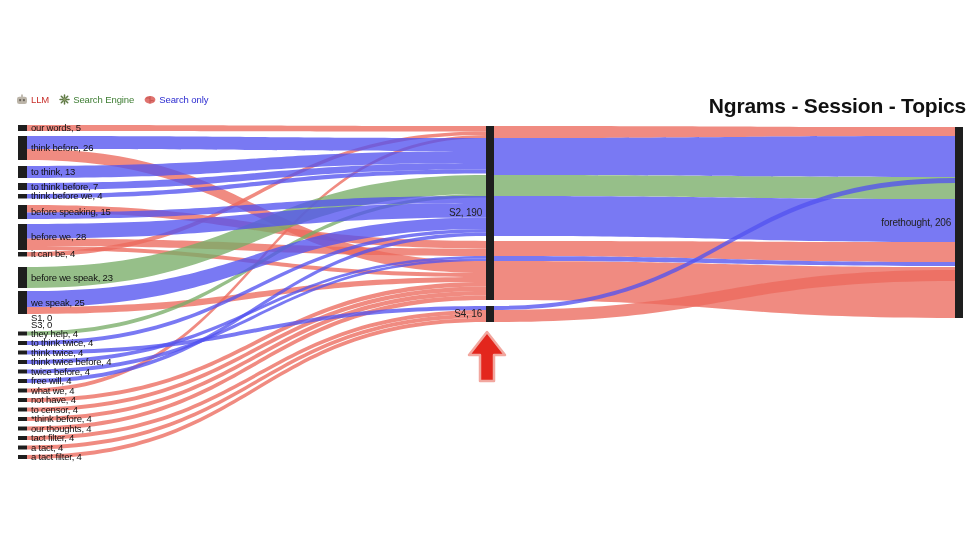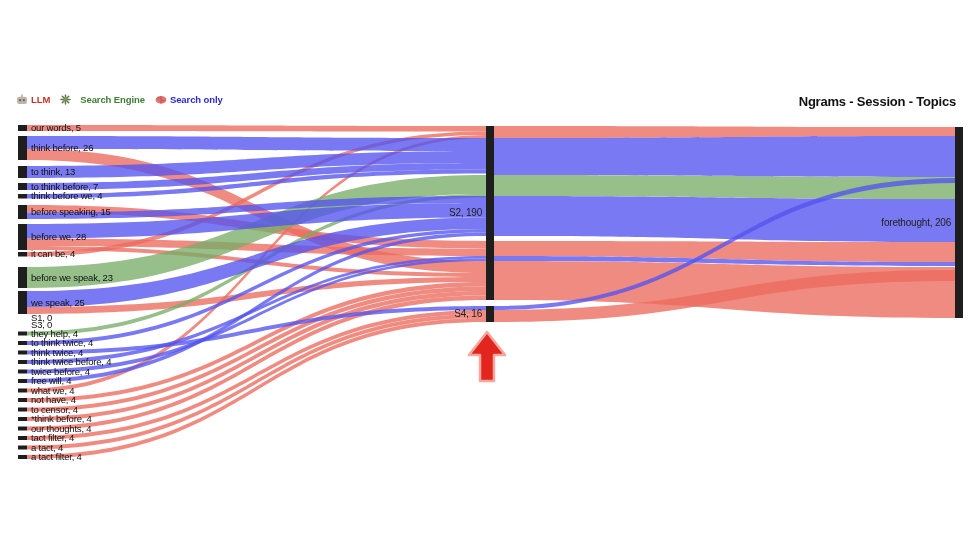--- a/index.html
+++ b/index.html
@@ -1,22 +1,22 @@
 <!DOCTYPE html>
 <html><head>
 <meta charset="utf-8">
 <style>
   html,body{margin:0;padding:0;background:#ffffff;}
   #stage{position:relative;width:980px;height:551px;background:#ffffff;overflow:hidden;
          font-family:"Liberation Sans",sans-serif;}
-  #page-title{position:absolute;top:94px;right:24px;font-size:13px;font-weight:bold;
+  #page-title{position:absolute;top:94px;right:14px;font-size:21px;font-weight:bold;
               color:#111;letter-spacing:-0.2px;}
   .legend{position:absolute;top:94px;left:16px;display:flex;align-items:center;gap:10px;}
   .legend-item{display:flex;align-items:center;gap:3px;cursor:pointer;}
-  .llabel{font-size:9.5px;font-weight:bold;letter-spacing:-0.1px;text-align:right;}
+  .llabel{font-size:9.5px;font-weight:normal;letter-spacing:-0.1px;text-align:right;}
   #sankey{position:absolute;left:0;top:0;}
   text.node-label{font-size:9.5px;fill:#111;letter-spacing:-0.2px;}
   text.node-label-lg{font-size:10px;fill:#222;}
 </style>
 </head>
 <body>
 
 <div id="stage">
 
   <div class="legend">
@@ -32,21 +32,21 @@
     <div class="legend-item">
       <svg class="licon" width="11" height="11" viewBox="0 0 11 11">
         <g stroke="#5f7a44" stroke-width="1.5" stroke-linecap="round">
           <line x1="5.5" y1="1" x2="5.5" y2="10"></line>
           <line x1="1" y1="5.5" x2="10" y2="5.5"></line>
           <line x1="2.3" y1="2.3" x2="8.7" y2="8.7"></line>
           <line x1="8.7" y1="2.3" x2="2.3" y2="8.7"></line>
         </g>
         <circle cx="5.5" cy="5.5" r="1.4" fill="#8a9a6a"></circle>
       </svg>
-      <span class="llabel" style="color: rgb(62, 125, 51); margin-left: 6px;">Search Engine</span>
+      <span class="llabel" style="color: rgb(62, 125, 51);">Search Engine</span>
     </div>
     <div class="legend-item">
       <svg class="licon" width="12" height="10" viewBox="0 0 12 10">
         <ellipse cx="6" cy="4.8" rx="5.4" ry="3.9" fill="#e0736f"></ellipse>
         <path d="M6 1.2 V8.4 M2.2 3.2 Q4 2.2 5.8 3.4 M6.4 5.8 Q8.4 5 10 6.2" stroke="#c2504c" stroke-width="0.9" fill="none"></path>
       </svg>
       <span class="llabel" style="color: rgb(43, 43, 208);">Search only</span>
     </div>
   </div>
 

